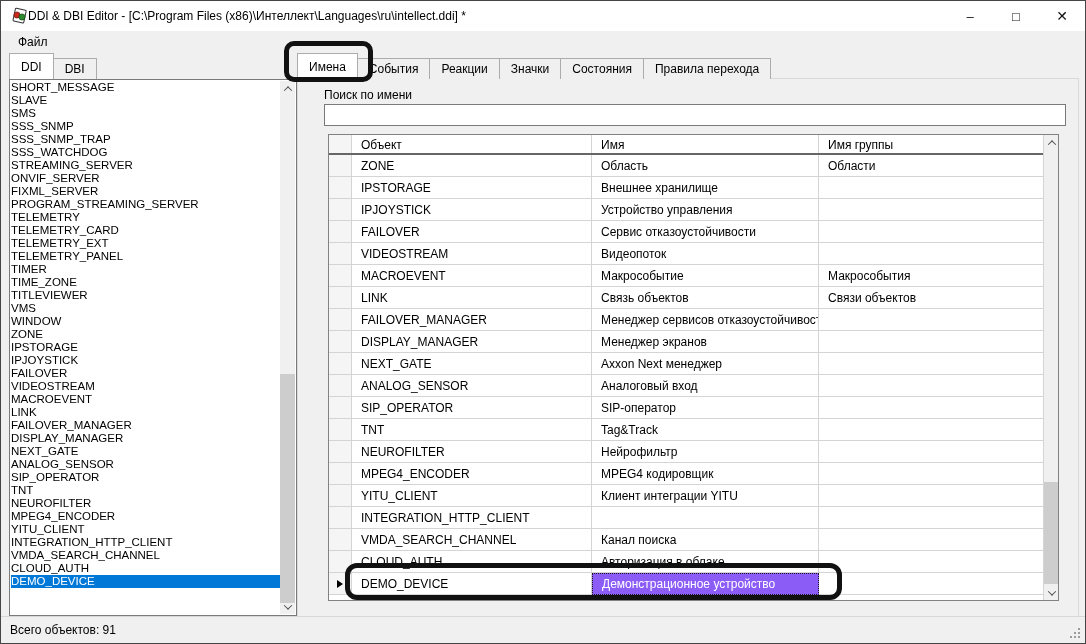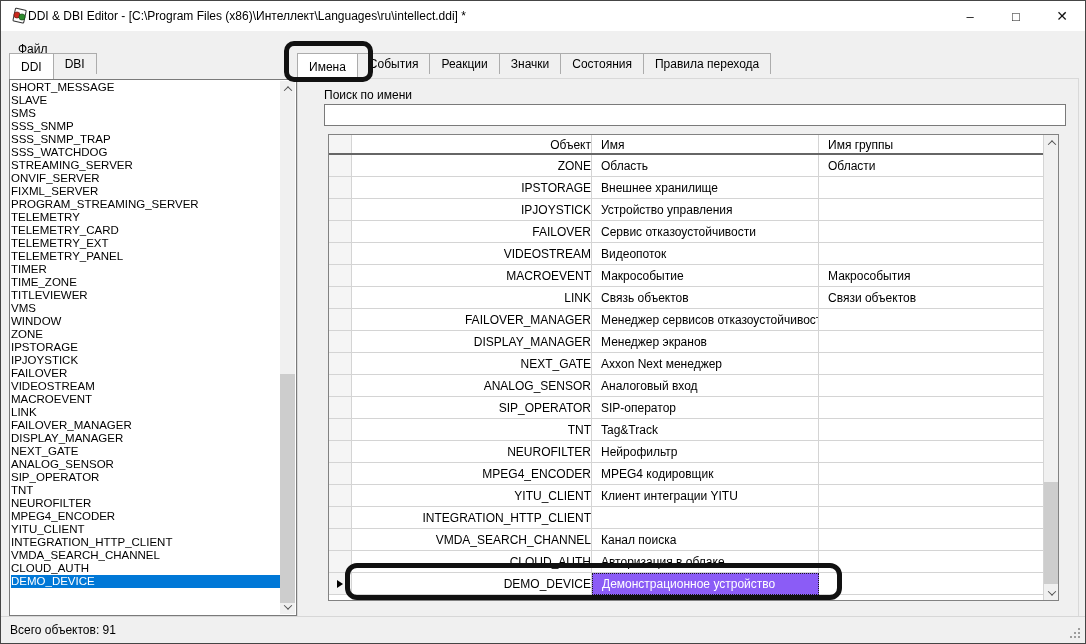--- a/index.html
+++ b/index.html
@@ -11,23 +11,23 @@
   }
   
   .titlebar { position:absolute; left:0; top:0; right:0; height:30px; background:#ffffff; display:flex; align-items:center; }
   .app-icon { margin-left:9px; width:18px; height:18px; flex:0 0 auto; }
   .title-text { font-size:12px; white-space:nowrap; }
   .win-controls { position:absolute; right:0; top:0; height:30px; display:flex; }
   .win-btn { width:46px; height:30px; display:flex; align-items:center; justify-content:center; font-size:13px; color:#111; }
   .win-btn.close { font-size:14px; }
   
   .menubar { position:absolute; left:0; top:30px; right:0; height:23px; background:#f0f0f0; }
-  .menu-item { position:absolute; left:10px; top:2px; padding:2px 7px;margin-top:7px; }
-  
-  .tabstrip { position:absolute; display:flex; height:26px; top:52px; }
+  .menu-item { position:absolute; left:10px; top:2px; padding:2px 7px; }
+  
+  .tabstrip { position:absolute; display:flex; align-items:flex-end; height:26px; top:52px; }
   .left-tabs { left:8px; }
   .main-tabs { left:296px; }
   .tab { height:21px; padding:3px 11px 0 11px; background:#f0f0f0; border:1px solid #acacac; border-bottom:none; margin-right:-1px; white-space:nowrap; }
   .tab.active { height:26px; padding-top:6px; background:#ffffff; position:relative; z-index:3; }
   
   .object-list { position:absolute; left:8px; top:78px; width:288px; height:537px; background:#fff; border:1px solid #7a7a7a; overflow:hidden; }
   .list-items { position:absolute; left:1px; top:1px; width:270px; }
   .list-item { height:13px; line-height:13px; font-size:11.5px; white-space:nowrap; overflow:hidden; }
   .list-item.selected { background:#0078d7; color:#fff; }
   
@@ -44,21 +44,21 @@
   .search-label { position:absolute; left:323px; top:87px; }
   .search-input { position:absolute; left:323px; top:103px; width:742px; height:22px; border:1px solid #7a7a7a; background:#fff; font-family:"Liberation Sans",sans-serif; font-size:12px; padding:2px 4px; }
   
   .names-table { position:absolute; left:327px; top:133px; width:731px; height:467px; background:#fff; border:1px solid #828282; overflow:hidden; }
   .tgrid { position:absolute; left:0; top:0; width:714px; }
   .thead { display:flex; height:20px; border-bottom:2px solid #666; background:#fff; }
   .th { border-right:1px solid #d4d4d4; padding:3px 0 0 9px; white-space:nowrap; overflow:hidden; }
   .trow { display:flex; height:22px; background:#fff; }
   .td { border-right:1px solid #d4d4d4; border-bottom:1px solid #d4d4d4; padding:4px 0 0 9px; white-space:nowrap; overflow:hidden; }
   .sel-col { width:23px; padding:0; background:#f5f5f5; display:flex; align-items:center; justify-content:center; flex:0 0 auto; }
-  .c-obj { width:240px; flex:0 0 auto;text-align:right; }
+  .c-obj { width:240px; flex:0 0 auto; }
   .c-name { width:227px; flex:0 0 auto; }
   .c-group { flex:1 1 auto; border-right:none; }
   .current-arrow { width:0; height:0; border-top:4px solid transparent; border-bottom:4px solid transparent; border-left:6px solid #000; visibility:hidden; }
   .trow.selected .current-arrow { visibility:visible; }
   .trow.selected .c-name { background:#8b5cf6; color:#fff; border:1px dotted #1a1a1a; padding-top:3px; }
   .table-scrollbar { position:absolute; top:0; right:0; width:15px; height:465px; background:#f0f0f0; border-left:1px solid #d4d4d4; }
   
   .statusbar { position:absolute; left:0; right:0; bottom:0; height:27px; background:#f0f0f0; border-top:1px solid #d7d7d7; }
   .status-text { position:absolute; left:9px; top:6px; }
   .grip { position:absolute; right:5px; bottom:5px; width:2px; height:2px; background:#9d9d9d;

